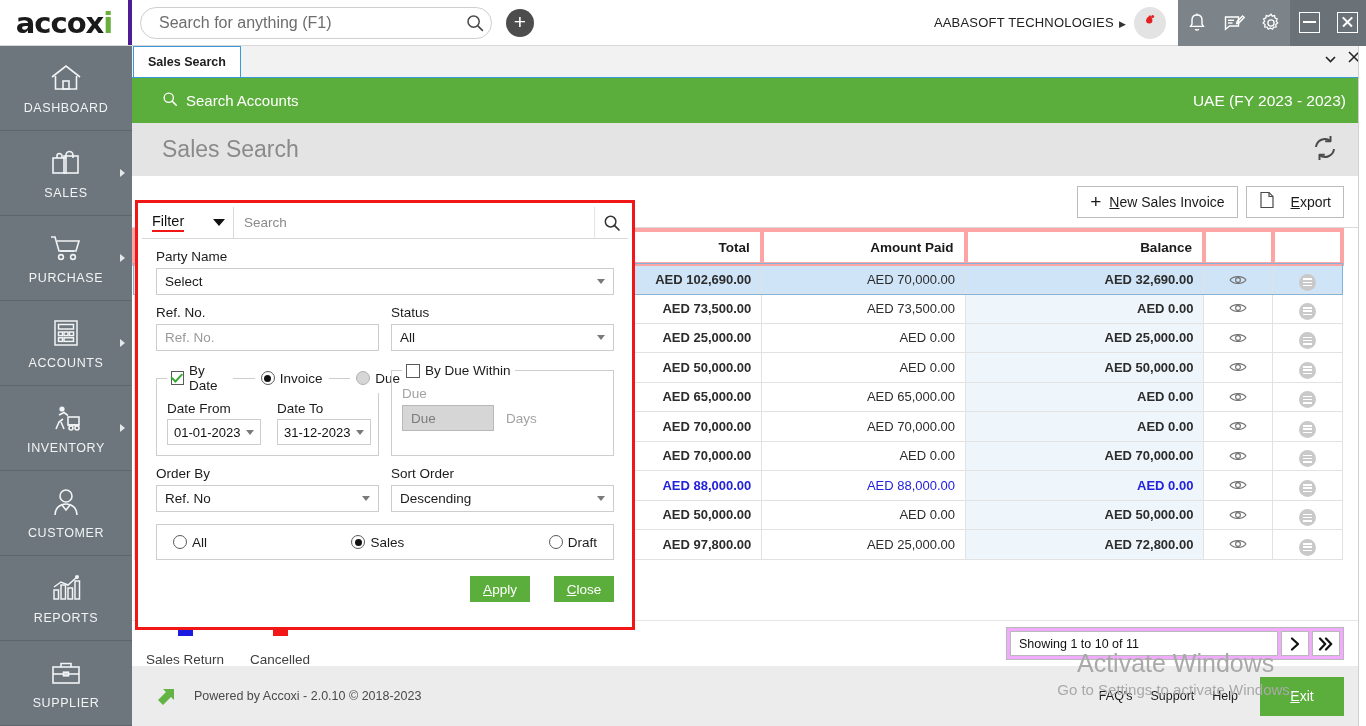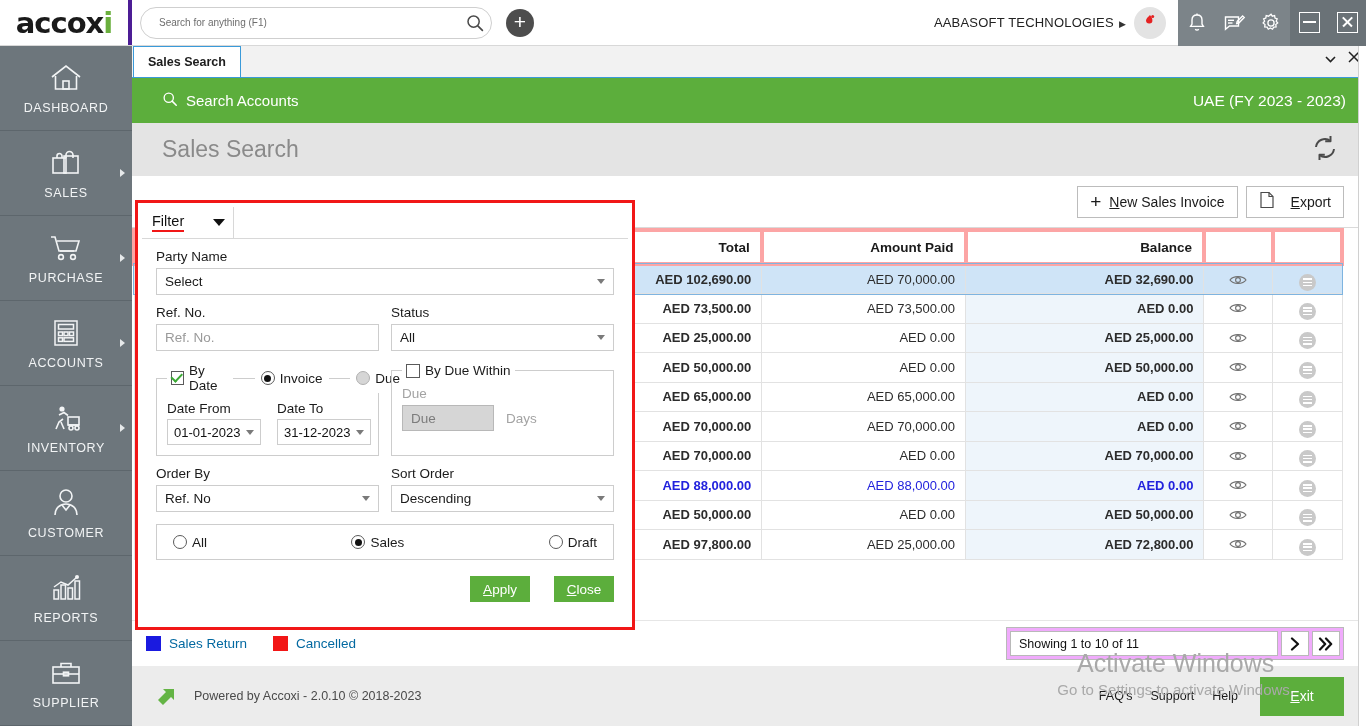--- a/index.html
+++ b/index.html
@@ -25,21 +25,21 @@
     letter-spacing: -1px; color: #1a1a1a; border-right: 4px solid #4c1d95;
     font-family: "DejaVu Sans", sans-serif;
   }
   .brand .leaf { color: #6aaf3d; }
   .searchwrap {
     margin-left: 8px; width: 352px; height: 32px;
     border: 1px solid #cfcfcf; border-radius: 16px;
     display: flex; align-items: center; padding: 0 6px 0 18px; background: #fff;
   }
   .searchwrap input {
-    border: 0; outline: 0; flex: 1; font-size: 10px; color: #c2410c;
+    border: 0; outline: 0; flex: 1; font-size: 16px; color: #c2410c;
     font-family: "Liberation Sans", sans-serif; background: transparent;
   }
   .searchwrap input::placeholder { color: #6d6d6d; }
   .mag { width: 20px; height: 20px; flex: 0 0 20px; }
   .plusbtn {
     margin-left: 14px; width: 28px; height: 28px; border-radius: 50%;
     background: #4d4d4d; color: #fff; display: flex; align-items: center;
     justify-content: center; font-size: 21px; line-height: 1; font-weight: 300;
     cursor: pointer; padding-bottom: 2px;
   }
@@ -168,21 +168,21 @@
   .menudot i { display:block; width: 9px; height: 1.6px; background: #fff; }
   td.icn { text-align: center; padding: 0; }
 
   
   .legendbar {
     position: absolute; left: 0; bottom: 60px; width: 1234px; height: 46px;
     background: #fff; display: flex; align-items: center; padding: 0 22px 0 14px;
     justify-content: space-between; border-top: 1px solid #e6e6e6;
   }
   .legend { display: flex; align-items: center; gap: 26px; }
-  .litem { display:flex; align-items:center; gap: 8px; font-size: 13.5px; color:#0369a1; }
+  .litem { display:flex; align-items:center; gap: 16px; font-size: 13.5px; color:#404040;flex-direction:column; }
   .swatch { width: 15px; height: 15px; display:block; }
   .pager { display: flex; align-items: center; border: 1px solid #b9b9b9; padding: 3px; gap: 3px; background:#f0abfc;}
   .pager .pbox {
     width: 268px; height: 25px; border: 1px solid #b9b9b9; display:flex; align-items:center;
     padding: 0 8px; font-size: 12.5px; color: #111; background:#fff;
   }
   .pbtn {
     width: 28px; height: 25px; border: 1px solid #b9b9b9; background: #fff;
     display: flex; align-items: center; justify-content: center; cursor: pointer;
     font-size: 16px; font-weight: bold; color:#111;
@@ -828,20 +828,29 @@
     </div>
 
     <div class="filterpanel">
       <div class="fp-inner">
 
         <div class="fprow1">
           <div class="fpfilter">
             <span class="flabel">Filter</span>
             <span class="fcar"></span>
           </div>
+          <div class="fpsearch">
+            <input placeholder="Search" style="">
+            <span class="sicon">
+              <svg width="18" height="18" viewBox="0 0 18 18">
+                  <circle cx="7.6" cy="7.6" r="5.3" fill="none" stroke="#333" stroke-width="1.5"></circle>
+                  <line x1="11.4" y1="11.4" x2="16" y2="16" stroke="#333" stroke-width="1.7" stroke-linecap="round"></line>
+                </svg>
+            </span>
+          </div>
         </div>
 
         <div class="fpbody">
 
           <div>
             <div class="flbl">Party Name</div>
             <div class="fsel">
               <span>Select</span>
               <span class="dcar"></span>
             </div>

